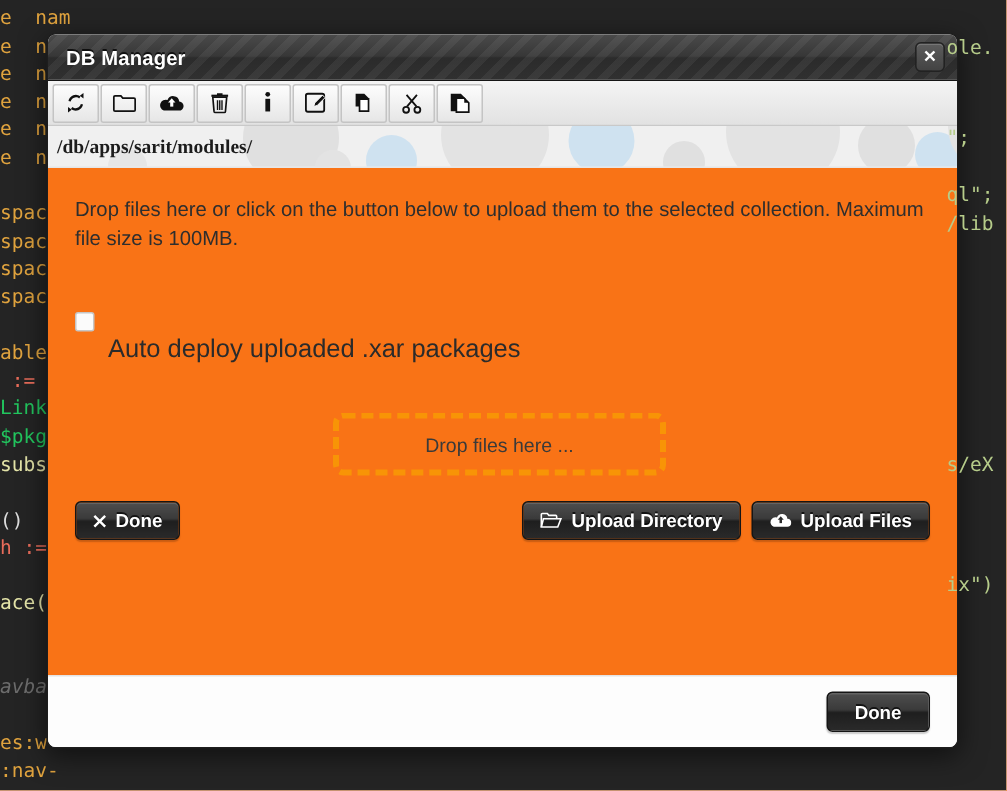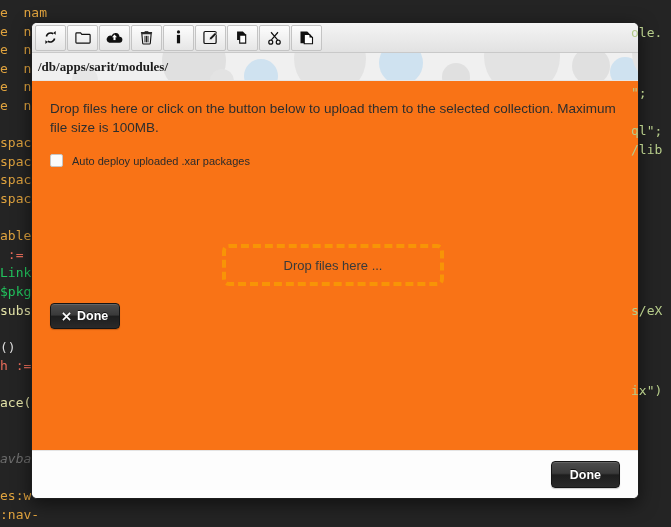--- a/index.html
+++ b/index.html
@@ -163,22 +163,23 @@
   }
   #autodeploy-box {
     width: 13px; height: 13px;
     border: 1px solid #c6c6c6;
     background: #fbfbfb;
     border-radius: 2px;
     cursor: pointer;
     flex: 0 0 13px;
   }
   #autodeploy-label {
-    font-size: 11px;
+    font-size: 17px;
     color: #2b2b2b;
+    margin-top: 38px;
   }
 
   #dropzone {
     position: absolute;
     left: 190px;
     top: 163px;
     width: 222px;
     height: 42px;
     border: 4px dashed #f89406;
     border-radius: 7px;
@@ -244,20 +245,24 @@
 </style>
 </head>
 <body>
 
 <div id="screen">
 
   <div id="code-bg"><span class="ln"><span class="t-tag">e  nam</span><span class="t-plain"></span></span><span class="ln"><span class="t-tag">e  nam</span></span><span class="ln"><span class="t-tag">e  nam</span></span><span class="ln"><span class="t-tag">e  nam</span></span><span class="ln"><span class="t-tag">e  nam</span></span><span class="ln"><span class="t-tag">e  nam</span></span><span class="ln"><span class="t-plain"></span></span><span class="ln"><span class="t-tag">space</span></span><span class="ln"><span class="t-tag">space</span></span><span class="ln"><span class="t-tag">space</span></span><span class="ln"><span class="t-tag">space</span></span><span class="ln"><span class="t-plain"></span></span><span class="ln"><span class="t-tag">able</span></span><span class="ln"><span class="t-op"> := </span></span><span class="ln"><span class="t-var">Link</span></span><span class="ln"><span class="t-var">$pkg</span></span><span class="ln"><span class="t-fn">subst</span></span><span class="ln"><span class="t-plain"></span></span><span class="ln"><span class="t-plain">()</span></span><span class="ln"><span class="t-op">h := </span></span><span class="ln"><span class="t-plain"></span></span><span class="ln"><span class="t-fn">ace(</span></span><span class="ln"><span class="t-plain"></span></span><span class="ln"><span class="t-plain"></span></span><span class="ln"><span class="t-com">avbar</span></span><span class="ln"><span class="t-plain"></span></span><span class="ln"><span class="t-tag">es:w</span></span><span class="ln"><span class="t-tag">:nav-</span></span><span class="ln t-fn">h := request:get-attribute("$exist:path")</span></div>
 
   <div id="dialog">
 
+    <div id="titlebar">
+      <span id="dialog-title">DB Manager</span>
+      <span id="close-x">✕</span>
+    </div>
 
     <div id="toolbar">
 
       <div class="tool-btn">
         <span>
           <svg width="15" height="15" viewBox="0 0 16 16">
             <path d="M13.5 3.2V1l-2.6 2.1L13.5 5V3.2z" fill="#111"></path>
             <path d="M2.5 12.8V15l2.6-2.1L2.5 11v1.8z" fill="#111"></path>
             <path d="M11.4 3.5A5.4 5.4 0 0 0 2.8 6.7l1.6.4a3.8 3.8 0 0 1 6-2.2z" fill="#111"></path>
             <path d="M4.6 12.5a5.4 5.4 0 0 0 8.6-3.2l-1.6-.4a3.8 3.8 0 0 1-6 2.2z" fill="#111"></path>
@@ -377,20 +382,44 @@
 
         <button class="dark-btn">
           <span>
             <svg width="9" height="9" viewBox="0 0 10 10">
               <path d="M1 1l8 8M9 1l-8 8" stroke="#fff" stroke-width="1.8" fill="none"></path>
             </svg>
           </span>
           <span>Done</span>
         </button>
 
+        <div id="upload-group">
+
+          <button class="dark-btn">
+            <span>
+              <svg width="15" height="12" viewBox="0 0 17 13">
+                <path d="M1 11.4V2a.8.8 0 0 1 .8-.8h3.7l1.2 1.4h5.1a.8.8 0 0 1 .8.8v1.2" fill="none" stroke="#fff" stroke-width="1.2"></path>
+                <path d="M2.6 5.2h13.2l-2.4 6.2H1z" fill="none" stroke="#fff" stroke-width="1.2"></path>
+              </svg>
+            </span>
+            <span>Upload Directory</span>
+          </button>
+
+          <button class="dark-btn">
+            <span>
+              <svg width="15" height="12" viewBox="0 0 18 14">
+                <path d="M14.3 5.6A4.3 4.3 0 0 0 6 4.6 3.4 3.4 0 0 0 3.4 12h10.6a3.2 3.2 0 0 0 .3-6.4z" fill="#fff"></path>
+                <path d="M9 3.6l2.4 2.8H6.6z" fill="#2b2b2b"></path>
+                <rect x="8" y="5.9" width="2" height="3.2" fill="#2b2b2b"></rect>
+              </svg>
+            </span>
+            <span>Upload Files</span>
+          </button>
+
+        </div>
       </div>
 
     </div>
 
     <div id="dialog-footer">
       <button class="dark-btn" id="close-btn">
         <span>Done</span>
       </button>
     </div>
 

